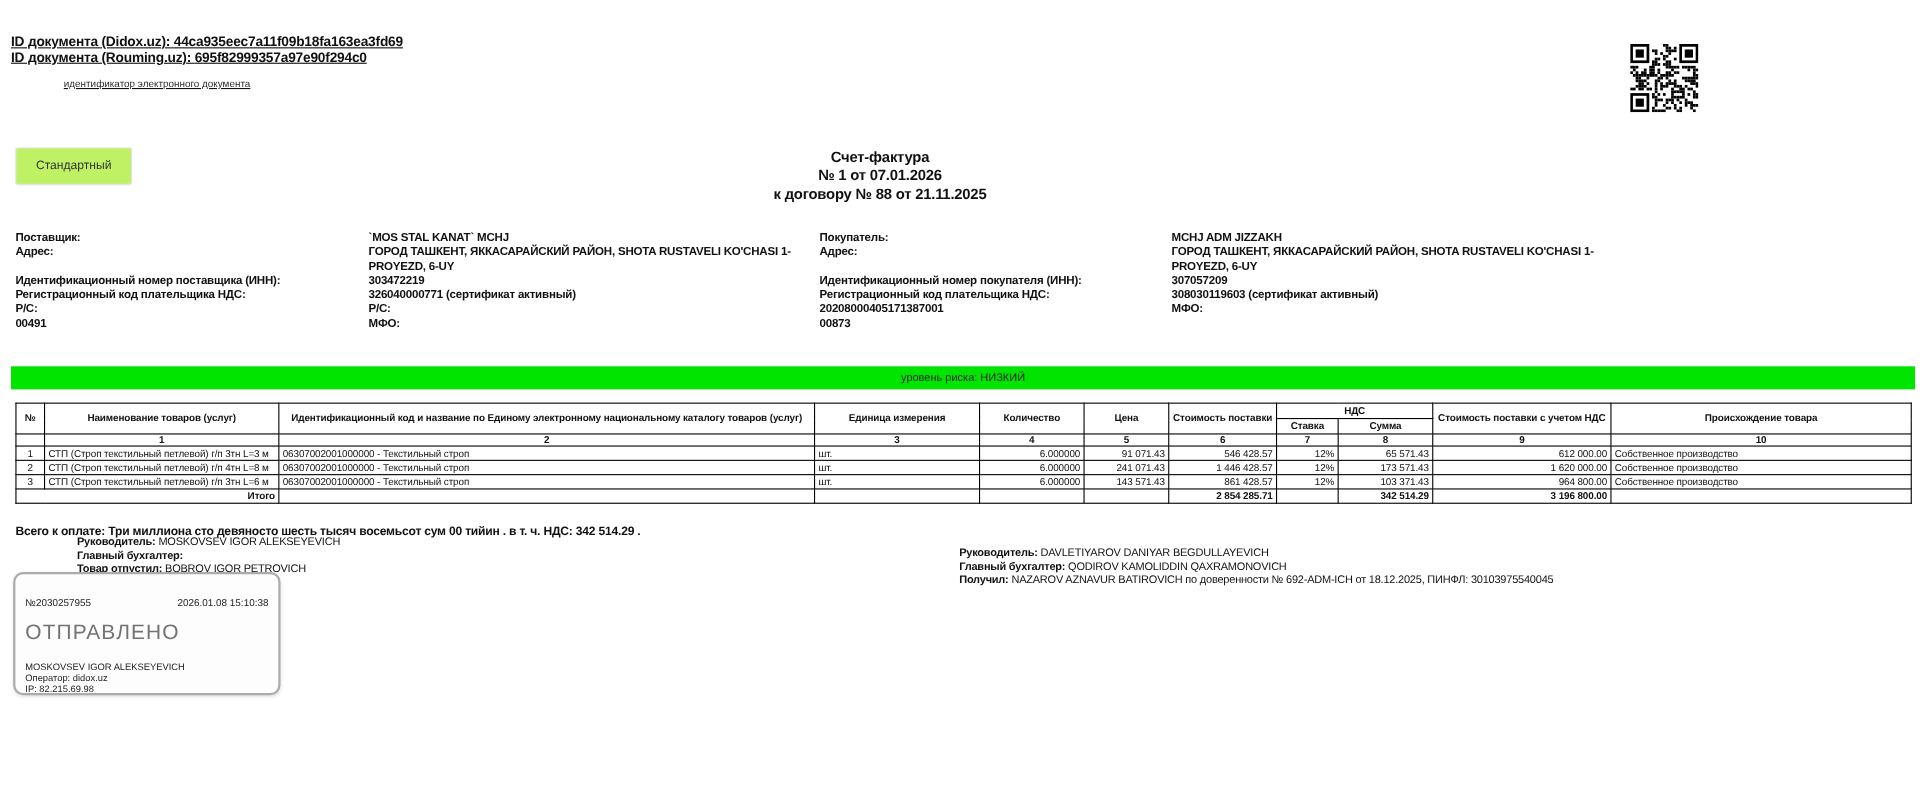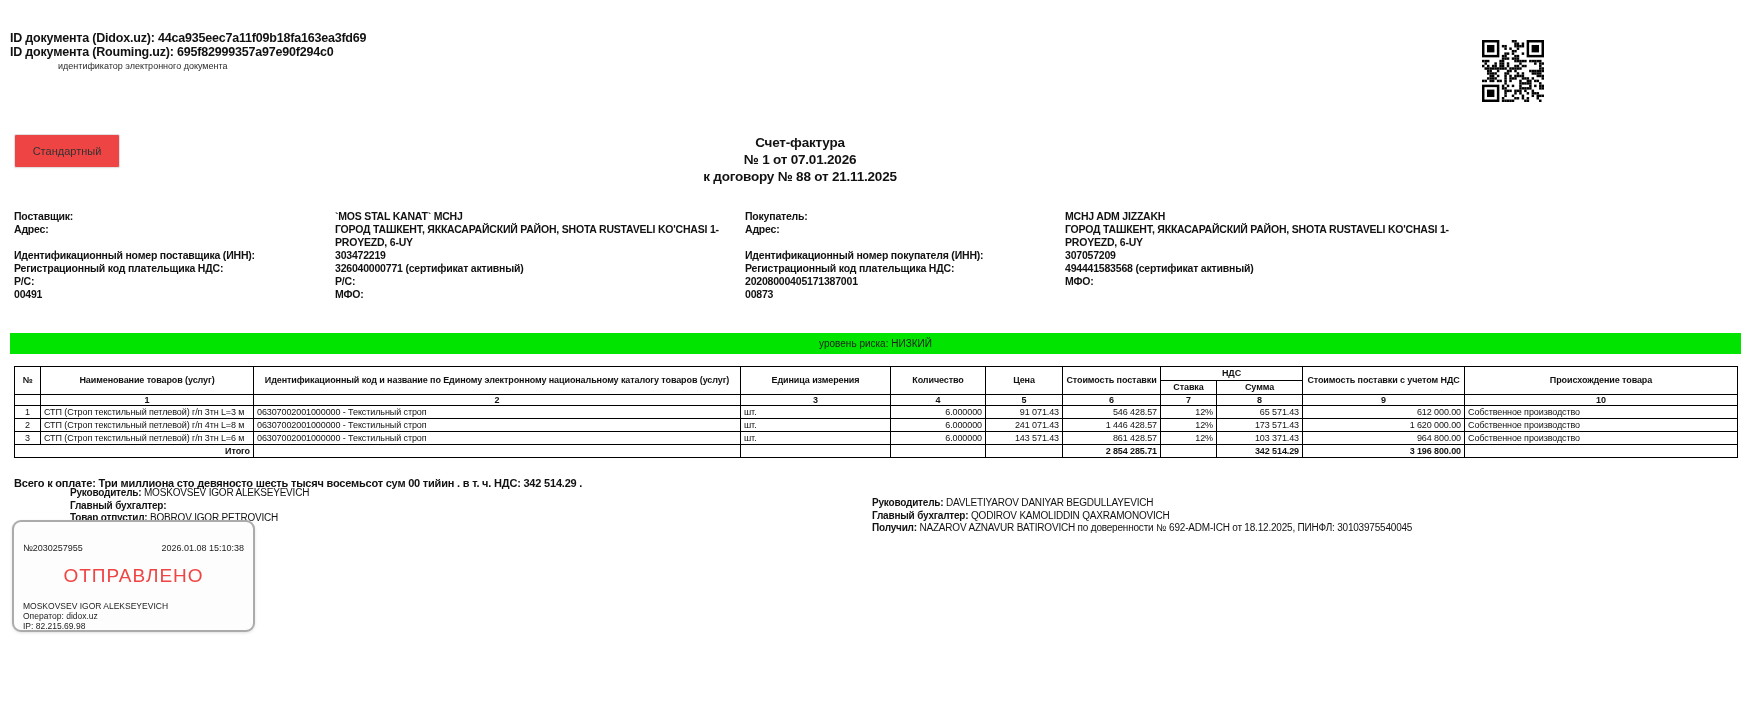--- a/index.html
+++ b/index.html
@@ -1,30 +1,30 @@
 <!DOCTYPE html>
 <html><head>
 <meta charset="utf-8">
 <style>
   * { margin:0; padding:0; box-sizing:border-box; }
   html,body { background:#ffffff; }
   body { font-family:"Liberation Sans", sans-serif; color:#111; }
   .page { position:relative; width:1751px; height:715px; background:#fff; overflow:hidden; }
 
   
-  .doc-ids { position:absolute; left:10px; top:31px; }
+  .doc-ids { position:absolute; left:10px; top:31px;text-decoration:underline; }
   .id-line { font-size:12.5px; font-weight:bold; line-height:14px; letter-spacing:-0.2px; }
-  .id-caption { font-size:9px; color:#2b2b2b; margin-top:2px;padding-left:48px; }
+  .id-caption { font-size:9px; color:#2b2b2b; margin-top:12px;padding-left:48px; }
 
   
   .qr { position:absolute; left:1482px; top:40px; width:62px; height:62px; }
 
   
   .std-btn { position:absolute; left:14px; top:134px; width:106px; height:34px;
-    border:1px solid #e0e0e0; border-radius:2px; background:#ef4444; display:flex;
+    border:1px solid #e0e0e0; border-radius:2px; background:#bef264; display:flex;
     align-items:center; justify-content:center; font-size:11px; color:#333; cursor:pointer;
     box-shadow:0 1px 2px rgba(0,0,0,0.04); }
 
   
   .title { position:absolute; left:0; top:134px; width:1600px; text-align:center;
     font-weight:bold; font-size:13.5px; line-height:17px; letter-spacing:-0.2px; }
 
   
   .parties { position:absolute; left:14px; top:210px; width:1500px;
     display:grid; grid-template-columns:321px 410px 320px 440px;
@@ -55,21 +55,21 @@
   .sig { position:absolute; font-size:10px; line-height:12.5px; letter-spacing:-0.2px; }
   .sig.left { left:70px; top:487px; }
   .sig.right { left:872px; top:486px;margin-top:11px; }
   .b { font-weight:bold; }
 
   
   .stamp { position:absolute; left:12px; top:520px; width:243px; height:112px;
     border:2px solid #ababab; border-radius:9px; background:#fdfdfd;
     box-shadow:0 1px 3px rgba(0,0,0,0.12); padding:21px 9px; }
   .stamp-top { display:flex; justify-content:space-between; font-size:9px; color:#222; }
-  .stamp-status { text-align:center; margin-top:12px; font-size:19px; color:#ef4444; letter-spacing:1px; }
+  .stamp-status { text-align:left; margin-top:12px; font-size:19px; color:#737373; letter-spacing:1px; }
   .stamp-bottom { margin-top:14px; font-size:8.5px; line-height:10px; color:#222; }
 </style>
 </head>
 <body>
 
 <div class="page">
 
   <div class="doc-ids">
     <div class="id-line">
       <span>ID документа (Didox.uz):</span>
@@ -318,21 +318,21 @@
     <div style="white-space:normal;">ГОРОД ТАШКЕНТ, ЯККАСАРАЙСКИЙ РАЙОН, SHOTA RUSTAVELI KO'CHASI 1-PROYEZD, 6-UY</div>
 
     <div>Идентификационный номер поставщика  (ИНН):</div>
     <div>303472219</div>
     <div>Идентификационный номер покупателя (ИНН):</div>
     <div>307057209</div>
 
     <div>Регистрационный код плательщика НДС:</div>
     <div>326040000771 (сертификат активный)</div>
     <div>Регистрационный код плательщика НДС:</div>
-    <div>494441583568 (сертификат активный)</div>
+    <div>308030119603 (сертификат активный)</div>
 
     <div>Р/С:</div>
     <div>Р/С:</div>
     <div>20208000405171387001</div>
 
     <div>МФО:</div>
     <div>00491</div>
     <div>МФО:</div>
     <div>00873</div>
   </div>

